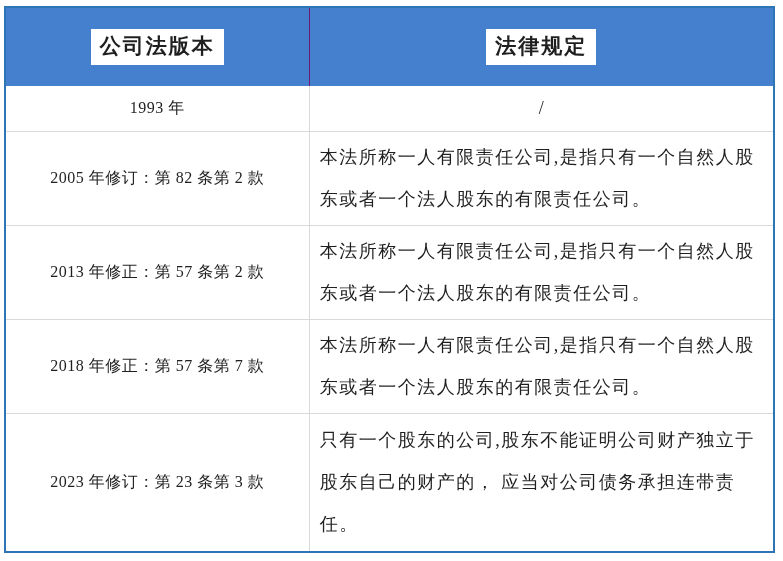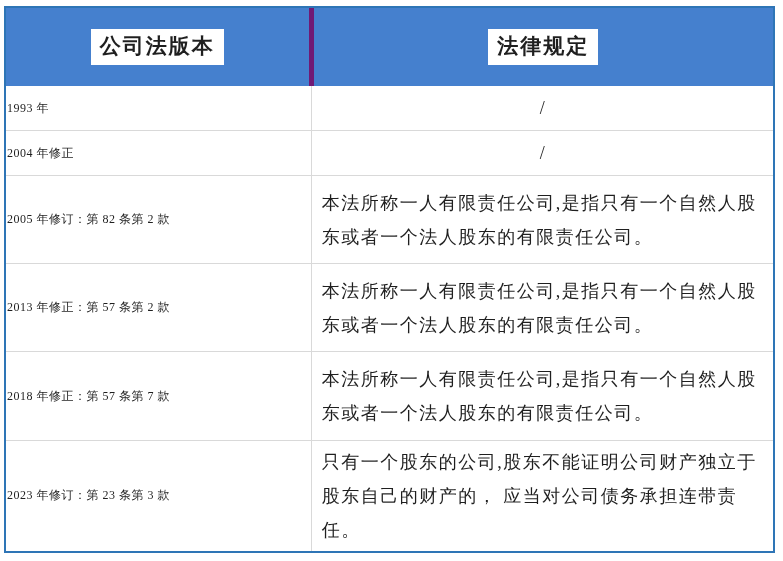--- a/index.html
+++ b/index.html
@@ -40,53 +40,53 @@
   
   tr.header-row { height: 78px; }
   th.header-cell {
     background: #4580CE;
     text-align: center;
     vertical-align: middle;
     font-weight: bold;
     font-size: 21px;
     letter-spacing: 2px;
   }
-  th.header-cell.first { width: 39.2%; border-right: 5px solid #701a75; }
+  th.header-cell.first { width: 39.2%; border-right: 1px solid #701a75; }
   .chip {
     display: inline-block;
     background: #FFFFFF;
     color: #1F1F1F;
     padding: 4px 9px;
     line-height: 1.3;
   }
   
   tr.row-s { height: 43px; }
   tr.row-l { height: 85px; }
   td.version-cell {
     border-right: 1px solid #D9D9D9;
     border-top: 1px solid #D9D9D9;
-    text-align: left;
+    text-align: center;
     vertical-align: middle;
-    font-size: 12px;
+    font-size: 16px;
     letter-spacing: 0.5px;
   }
   tr.first-body td { border-top: none; }
   td.provision-cell {
     border-top: 1px solid #D9D9D9;
     vertical-align: middle;
     font-size: 18px;
   }
   td.provision-cell.slash {
     text-align: center;
     letter-spacing: 0;
   }
   td.provision-cell.long {
     text-align: left;
     padding: 2px 10px 2px 10px;
-    line-height: 34px;
+    line-height: 42px;
     letter-spacing: 1.5px;
   }
 </style>
 </head>
 <body>
 
 <div class="page">
   <div class="table-frame">
     <table class="law-table">
       <thead>
@@ -97,24 +97,20 @@
           <th class="header-cell">
             <span class="chip">法律规定</span>
           </th>
         </tr>
       </thead>
       <tbody>
         <tr class="row-s first-body">
           <td class="version-cell">1993 年</td>
           <td class="provision-cell slash">/</td>
         </tr>
-        <tr class="row-s">
-          <td class="version-cell">2004 年修正</td>
-          <td class="provision-cell slash">/</td>
-        </tr>
         <tr class="row-l">
           <td class="version-cell">2005 年修订：第 82 条第 2 款</td>
           <td class="provision-cell long">本法所称一人有限责任公司,是指只有一个自然人股东或者一个法人股东的有限责任公司。</td>
         </tr>
         <tr class="row-l">
           <td class="version-cell">2013 年修正：第 57 条第 2 款</td>
           <td class="provision-cell long">本法所称一人有限责任公司,是指只有一个自然人股东或者一个法人股东的有限责任公司。</td>
         </tr>
         <tr class="row-l">
           <td class="version-cell">2018 年修正：第 57 条第 7 款</td>

